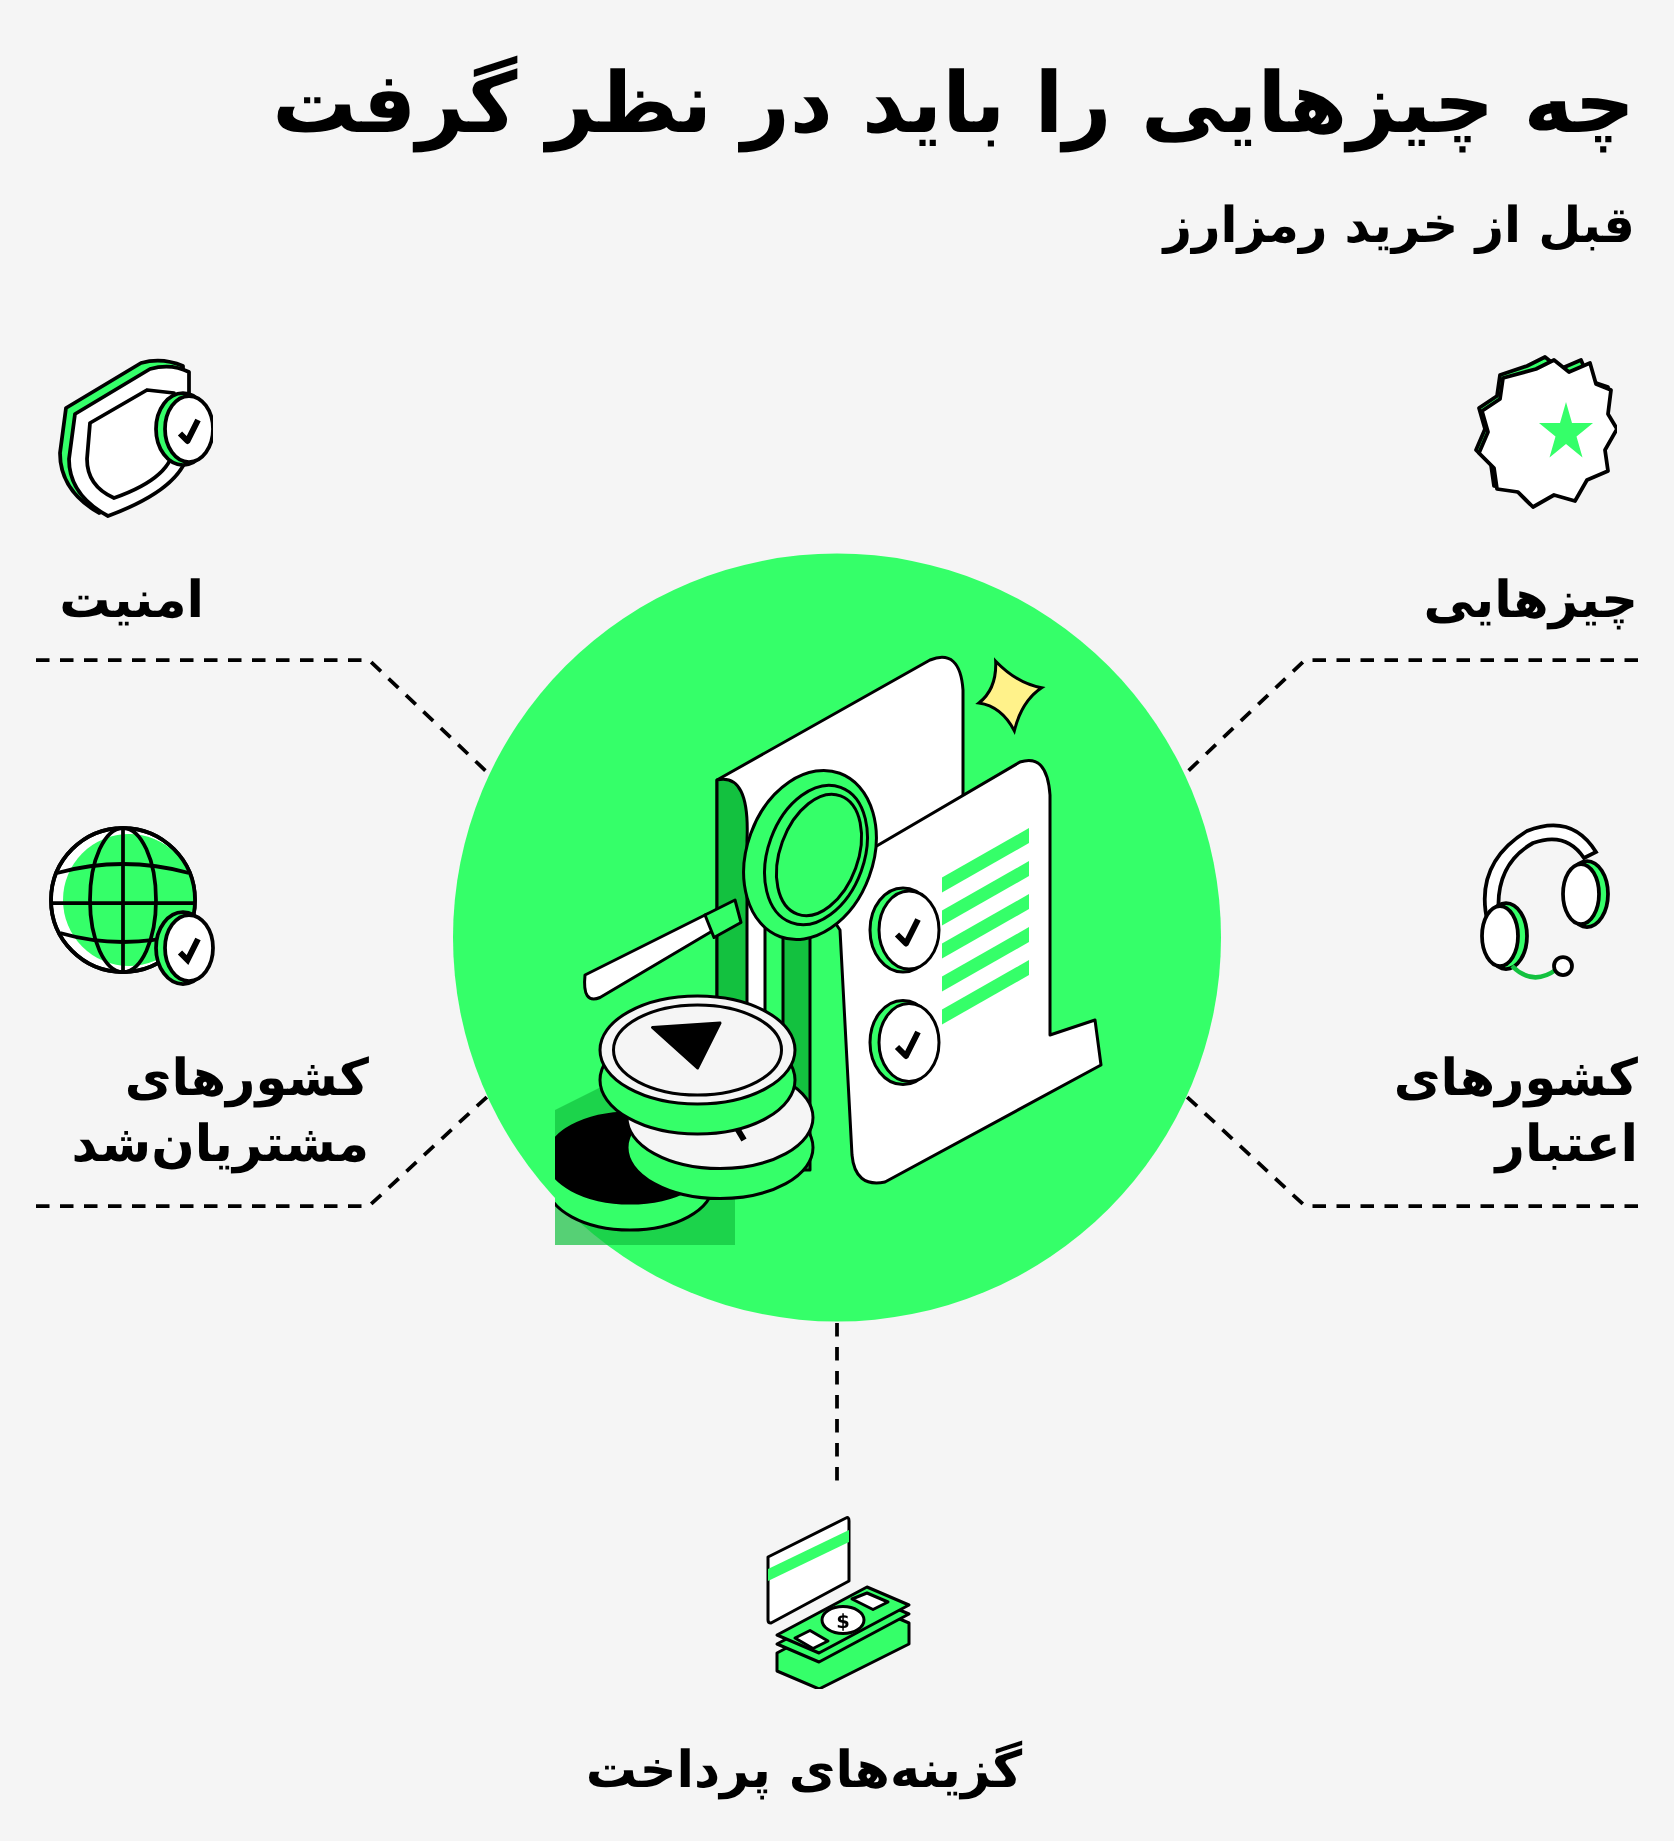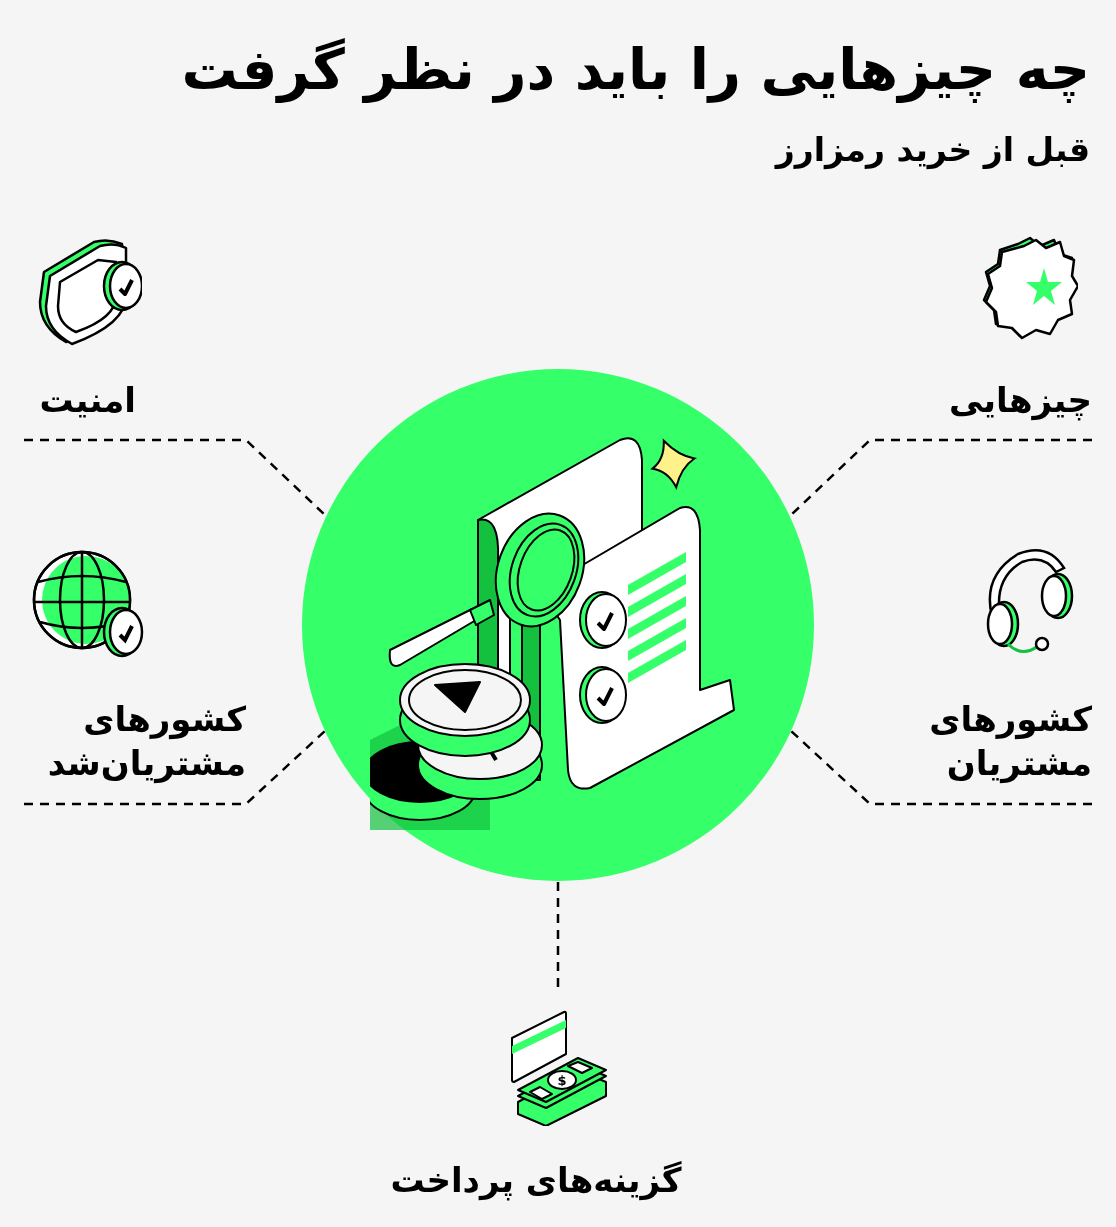--- a/index.html
+++ b/index.html
@@ -138,21 +138,21 @@
     <path d="M14,70 Q4,30 40,8 Q70,-4 86,22 L78,26 Q66,8 44,16 Q16,32 22,70 Z" fill="#fff"></path>
     <ellipse cx="26" cy="78" rx="14" ry="22" fill="#35ff69"></ellipse>
     <ellipse cx="22" cy="78" rx="12" ry="20" fill="#fff"></ellipse>
     <ellipse cx="80" cy="50" rx="14" ry="22" fill="#35ff69"></ellipse>
     <ellipse cx="76" cy="50" rx="12" ry="20" fill="#fff"></ellipse>
     <path d="M30,98 Q44,112 60,100" fill="none" stroke="#13c13f" stroke-width="3"></path>
     <circle cx="64" cy="98" r="6" fill="#fff"></circle>
   </g>
 </svg>
 <div class="label" style="right:24px;top:697px">کشورهای</div>
-<div class="label" style="right:24px;top:741px">مشتریان</div>
+<div class="label" style="right:24px;top:741px">اعتبار</div>
 
 <svg class="icon" style="left:508px;top:1010px" width="104" height="116" viewBox="0 0 104 116">
   <g stroke="#000" stroke-width="2" stroke-linejoin="round">
     <path d="M4,28 L56,2 Q58,1 58,4 L58,44 L6,72 Q4,72 4,70 Z" fill="#fff"></path>
     <polygon points="4,36 58,10 58,18 4,44" fill="#35ff69" stroke="none"></polygon>
     <path d="M10,92 L70,60 L98,72 L98,86 L38,116 L10,104 Z" fill="#35ff69"></path>
     <path d="M10,86 L70,54 L98,66 L38,98 Z" fill="#35ff69"></path>
     <path d="M10,80 L70,48 L98,60 L38,92 Z" fill="#35ff69"></path>
     <polygon points="22,82 32,77 44,84 34,89" fill="#fff"></polygon>
     <polygon points="60,56 70,52 84,58 74,63" fill="#fff"></polygon>

